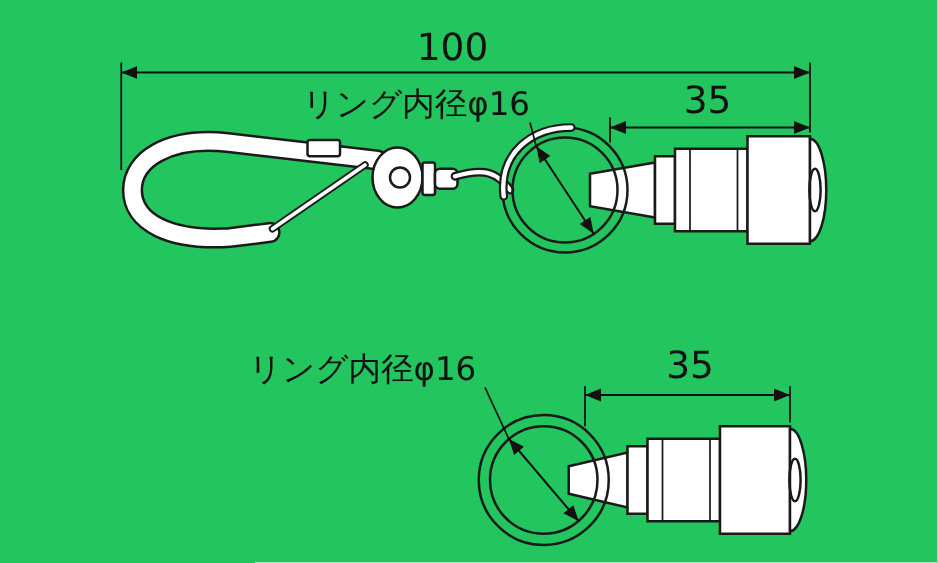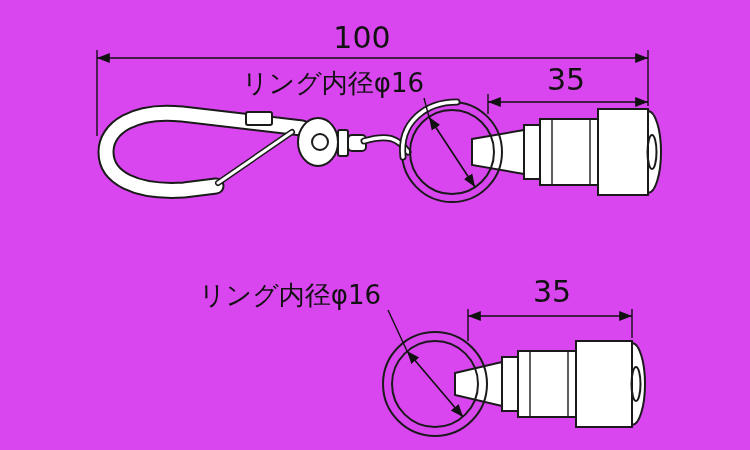--- a/index.html
+++ b/index.html
@@ -4,21 +4,21 @@
 <style>
   html, body {
     margin: 0;
     padding: 0;
     background: #ffffff;
   }
   .stage {
     position: relative;
     width: 750px;
     height: 450px;
-    background: #d946ef;
+    background: #22c55e;
     overflow: hidden;
     font-family: "DejaVu Sans", "Liberation Sans", sans-serif;
   }
   svg { display: block; }
 
   .part-outline { fill: #ffffff; stroke: #1a1a1a; stroke-width: 2; }
   .part-line    { fill: none;    stroke: #1a1a1a; stroke-width: 2; }
   .thin-line    { fill: none;    stroke: #1a1a1a; stroke-width: 1.4; }
 
   .tube-outer { fill: none; stroke: #1a1a1a; stroke-width: 17; stroke-linecap: round; }

